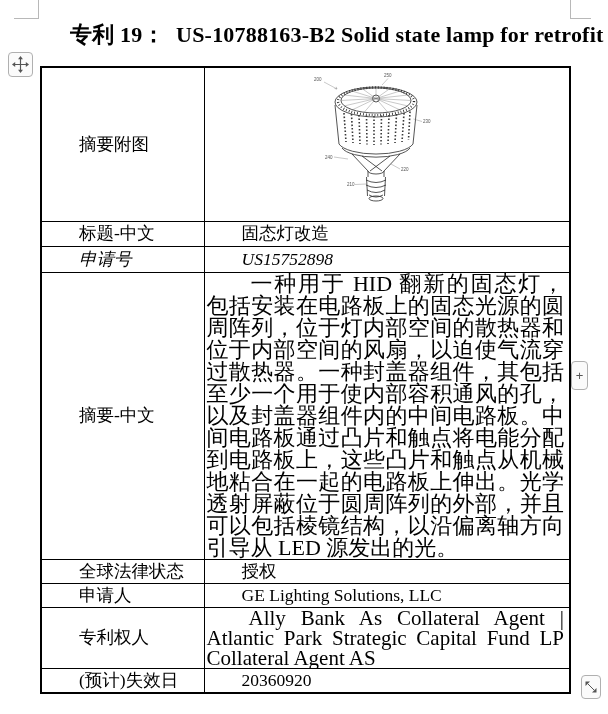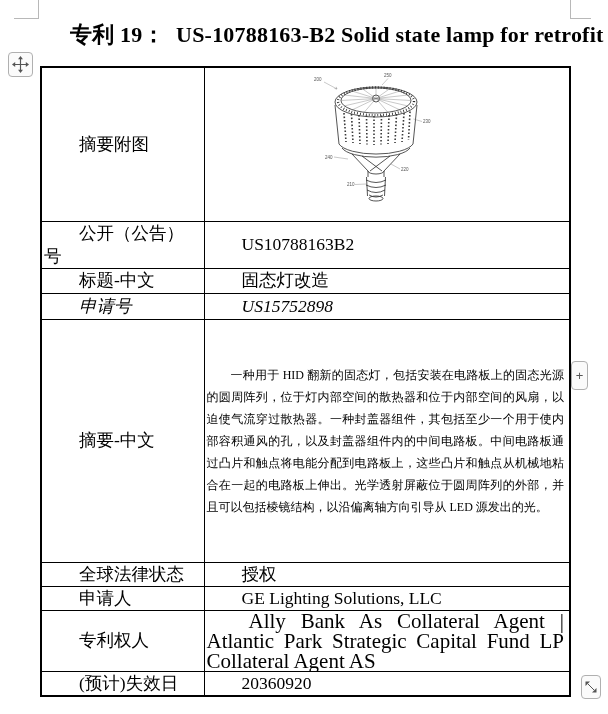--- a/index.html
+++ b/index.html
@@ -49,21 +49,21 @@
     vertical-align:middle;
     text-indent:2em;
     overflow:hidden;
   }
   tr.r0 { height:154px; } tr.r1 { height:27px; } tr.r2 { height:25px; }
   tr.r3 { height:26px;font-style:italic; } tr.r4 { height:23px; } tr.r5 { height:243px; }
   tr.r6 { height:23px;padding-left:40px; } tr.r7 { height:24px; } tr.r8 { height:49px; }
   tr.r9 { height:22px; }
 
   td.figure-cell { padding:0; text-indent:0; vertical-align:top; }
-  td.abstract-cell { font-size:12px; line-height:22px; text-align:justify; }
+  td.abstract-cell { font-size:22px; line-height:22px; text-align:justify; }
   td.patentee-cell { font-size:21px; line-height:20px; text-align:justify; }
 
   svg.lamp { display:block; margin:4px 0 0 95px; }
   .lamp path, .lamp line, .lamp ellipse, .lamp circle, .lamp polyline {
     fill:none; stroke:#2a2a2a; stroke-width:0.8;
   }
   .lamp text { fill:#555; font-size:4.5px; font-family:"Liberation Sans",sans-serif; stroke:none; }
   .lamp .leader { stroke:#777; stroke-width:0.4; }
   .lamp .ticks { stroke-width:2.4; stroke-dasharray:0.8,2.1; }
   .lamp .led { stroke-width:1.6; stroke-dasharray:1.6,1.9; stroke:#3a3a3a; }
@@ -148,24 +148,20 @@
             <path class="leader" d="M122,49.5 L113.5,47"></path>
             <text x="25" y="86.5">240</text>
             <path class="leader" d="M34,85 L48,87"></path>
             <text x="101" y="99">220</text>
             <path class="leader" d="M100,97 L91,92"></path>
             <text x="47" y="114">210</text>
             <path class="leader" d="M55,112.5 L66.5,112"></path>
           </svg>
         </td>
       </tr>
-      <tr class="r1">
-        <td>公开（公告）号</td>
-        <td>US10788163B2</td>
-      </tr>
       <tr class="r2">
         <td>标题-中文</td>
         <td>固态灯改造</td>
       </tr>
       <tr class="r3">
         <td>申请号</td>
         <td>US15752898</td>
       </tr>
       <tr class="r5">
         <td>摘要-中文</td>

